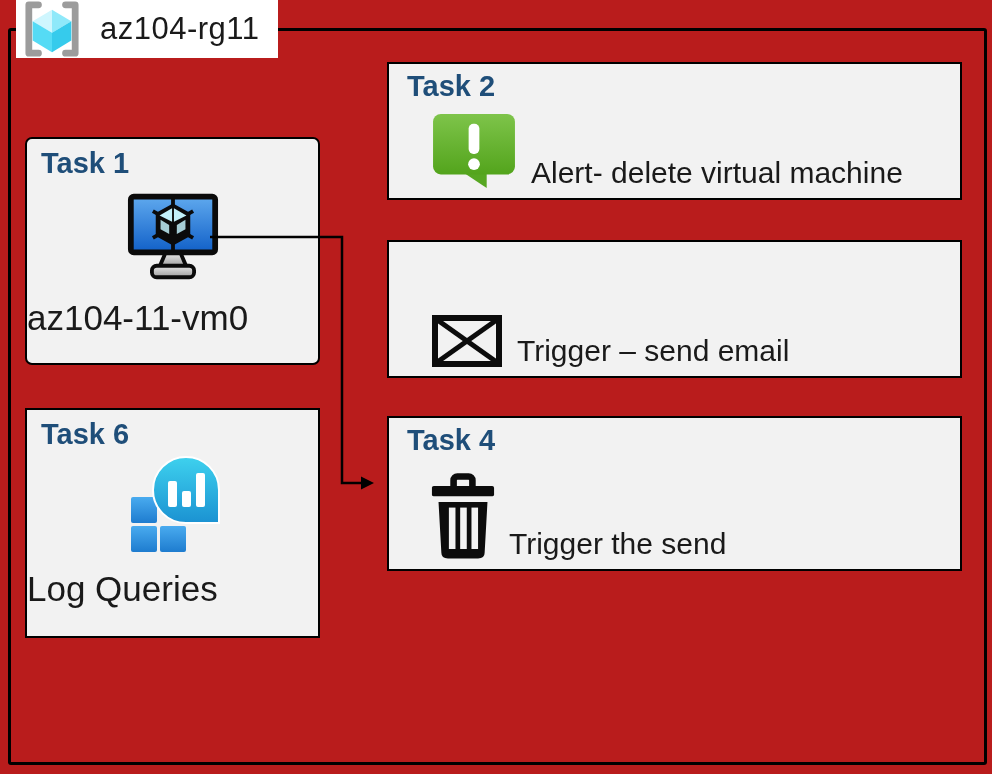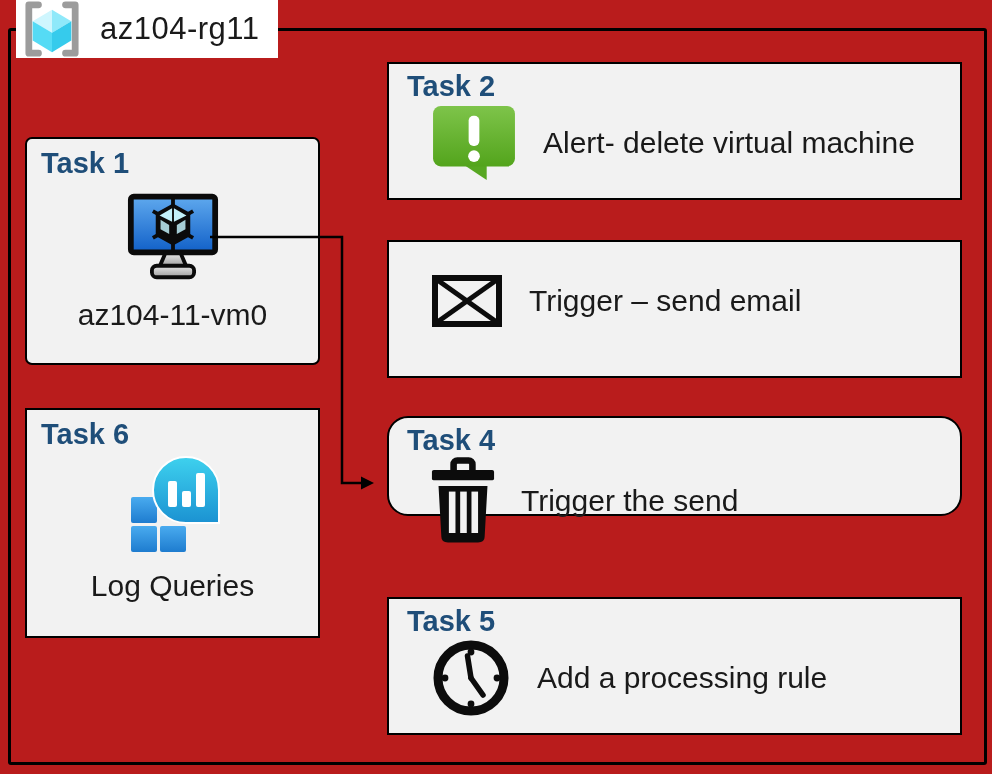--- a/index.html
+++ b/index.html
@@ -28,39 +28,39 @@
   .box{
     position:absolute;background:var(--box-background);
     border:2px solid var(--box-border);box-sizing:border-box;z-index:2;
   }
   .box-title{font-size:29px;font-weight:700;color:var(--task-title);line-height:1.15;}
 
   
   .lcol{display:flex;flex-direction:column;}
   .lcol .box-title{margin:8px 0 0 14px;}
   .icon-center{align-self:center;display:block;}
-  .box-caption{text-align:center;font-size:30px;color:var(--text);}
+  .box-caption{font-size:35px;color:var(--text);}
 
   .task1{left:25px;top:137px;width:295px;height:228px;border-radius:7px;}
   .task1 .icon-center{margin-top:10px;}
   .task1 .box-caption{margin-top:16px;}
 
   .task6{left:25px;top:408px;width:295px;height:230px;}
   .task6 .icon-center{margin-top:4px;}
   .task6 .box-caption{margin-top:14px;}
 
   
   .rbox{left:375px;width:575px;height:138px;display:flex;flex-direction:column;margin-left:12px;}
   .rbox .box-title{margin:6px 0 0 18px;}
-  .rrow{flex:1;display:flex;align-items:center;gap:26px;margin-left:42px;padding-bottom:16px;}
+  .rrow{flex:1;display:flex;align-items:flex-end;gap:14px;margin-left:42px;padding-bottom:8px;}
   .rlabel{font-size:30px;color:var(--text);white-space:nowrap;}
 
   .task2{top:62px;}
   .task3{top:240px;}
-  .task4{top:416px;height:100px;border-radius:21px;}
+  .task4{top:416px;height:155px;}
   .task5{top:597px;}
 
   .connector{
     position:absolute;left:0;top:0;width:992px;height:774px;z-index:3;pointer-events:none;
   }
   .defs-holder{position:absolute;width:0;height:0;overflow:hidden;}
 </style>
 </head>
 <body>
 
@@ -175,34 +175,19 @@
         <rect x="1" y="13" width="66" height="11" rx="2" fill="#0C0C0C"></rect>
         <path d="M8,30 L60,30 L57,84 Q57,90 50,90 L18,90 Q11,90 11,84 Z" fill="#0C0C0C"></path>
         <rect x="19" y="36" width="7" height="44" fill="#F2F2F2"></rect>
         <rect x="31" y="36" width="7" height="44" fill="#F2F2F2"></rect>
         <rect x="43" y="36" width="7" height="44" fill="#F2F2F2"></rect>
       </svg>
       <span class="rlabel">Trigger the send</span>
     </div>
   </div>
 
-  <div class="box rbox task5">
-    <div class="box-title">Task 5</div>
-    <div class="rrow">
-      <svg width="80" height="80" viewBox="0 0 80 80">
-        <circle cx="40" cy="40" r="33" fill="none" stroke="#0C0C0C" stroke-width="9"></circle>
-        <circle cx="40" cy="14" r="3.4" fill="#0C0C0C"></circle>
-        <circle cx="66" cy="40" r="3.4" fill="#0C0C0C"></circle>
-        <circle cx="40" cy="66" r="3.4" fill="#0C0C0C"></circle>
-        <circle cx="14" cy="40" r="3.4" fill="#0C0C0C"></circle>
-        <line x1="40" y1="40" x2="36.5" y2="18" stroke="#0C0C0C" stroke-width="5.5" stroke-linecap="round"></line>
-        <line x1="40" y1="40" x2="52" y2="57" stroke="#0C0C0C" stroke-width="5.5" stroke-linecap="round"></line>
-      </svg>
-      <span class="rlabel">Add a processing rule</span>
-    </div>
-  </div>
 
   <svg class="connector" viewBox="0 0 992 774">
     <path d="M210,237 L342,237 L342,483 L362,483" fill="none" stroke="#000000" stroke-width="2.5"></path>
     <polygon points="361,476.5 374,483 361,489.5" fill="#000000"></polygon>
   </svg>
 
 </div>
 
 </body></html>

